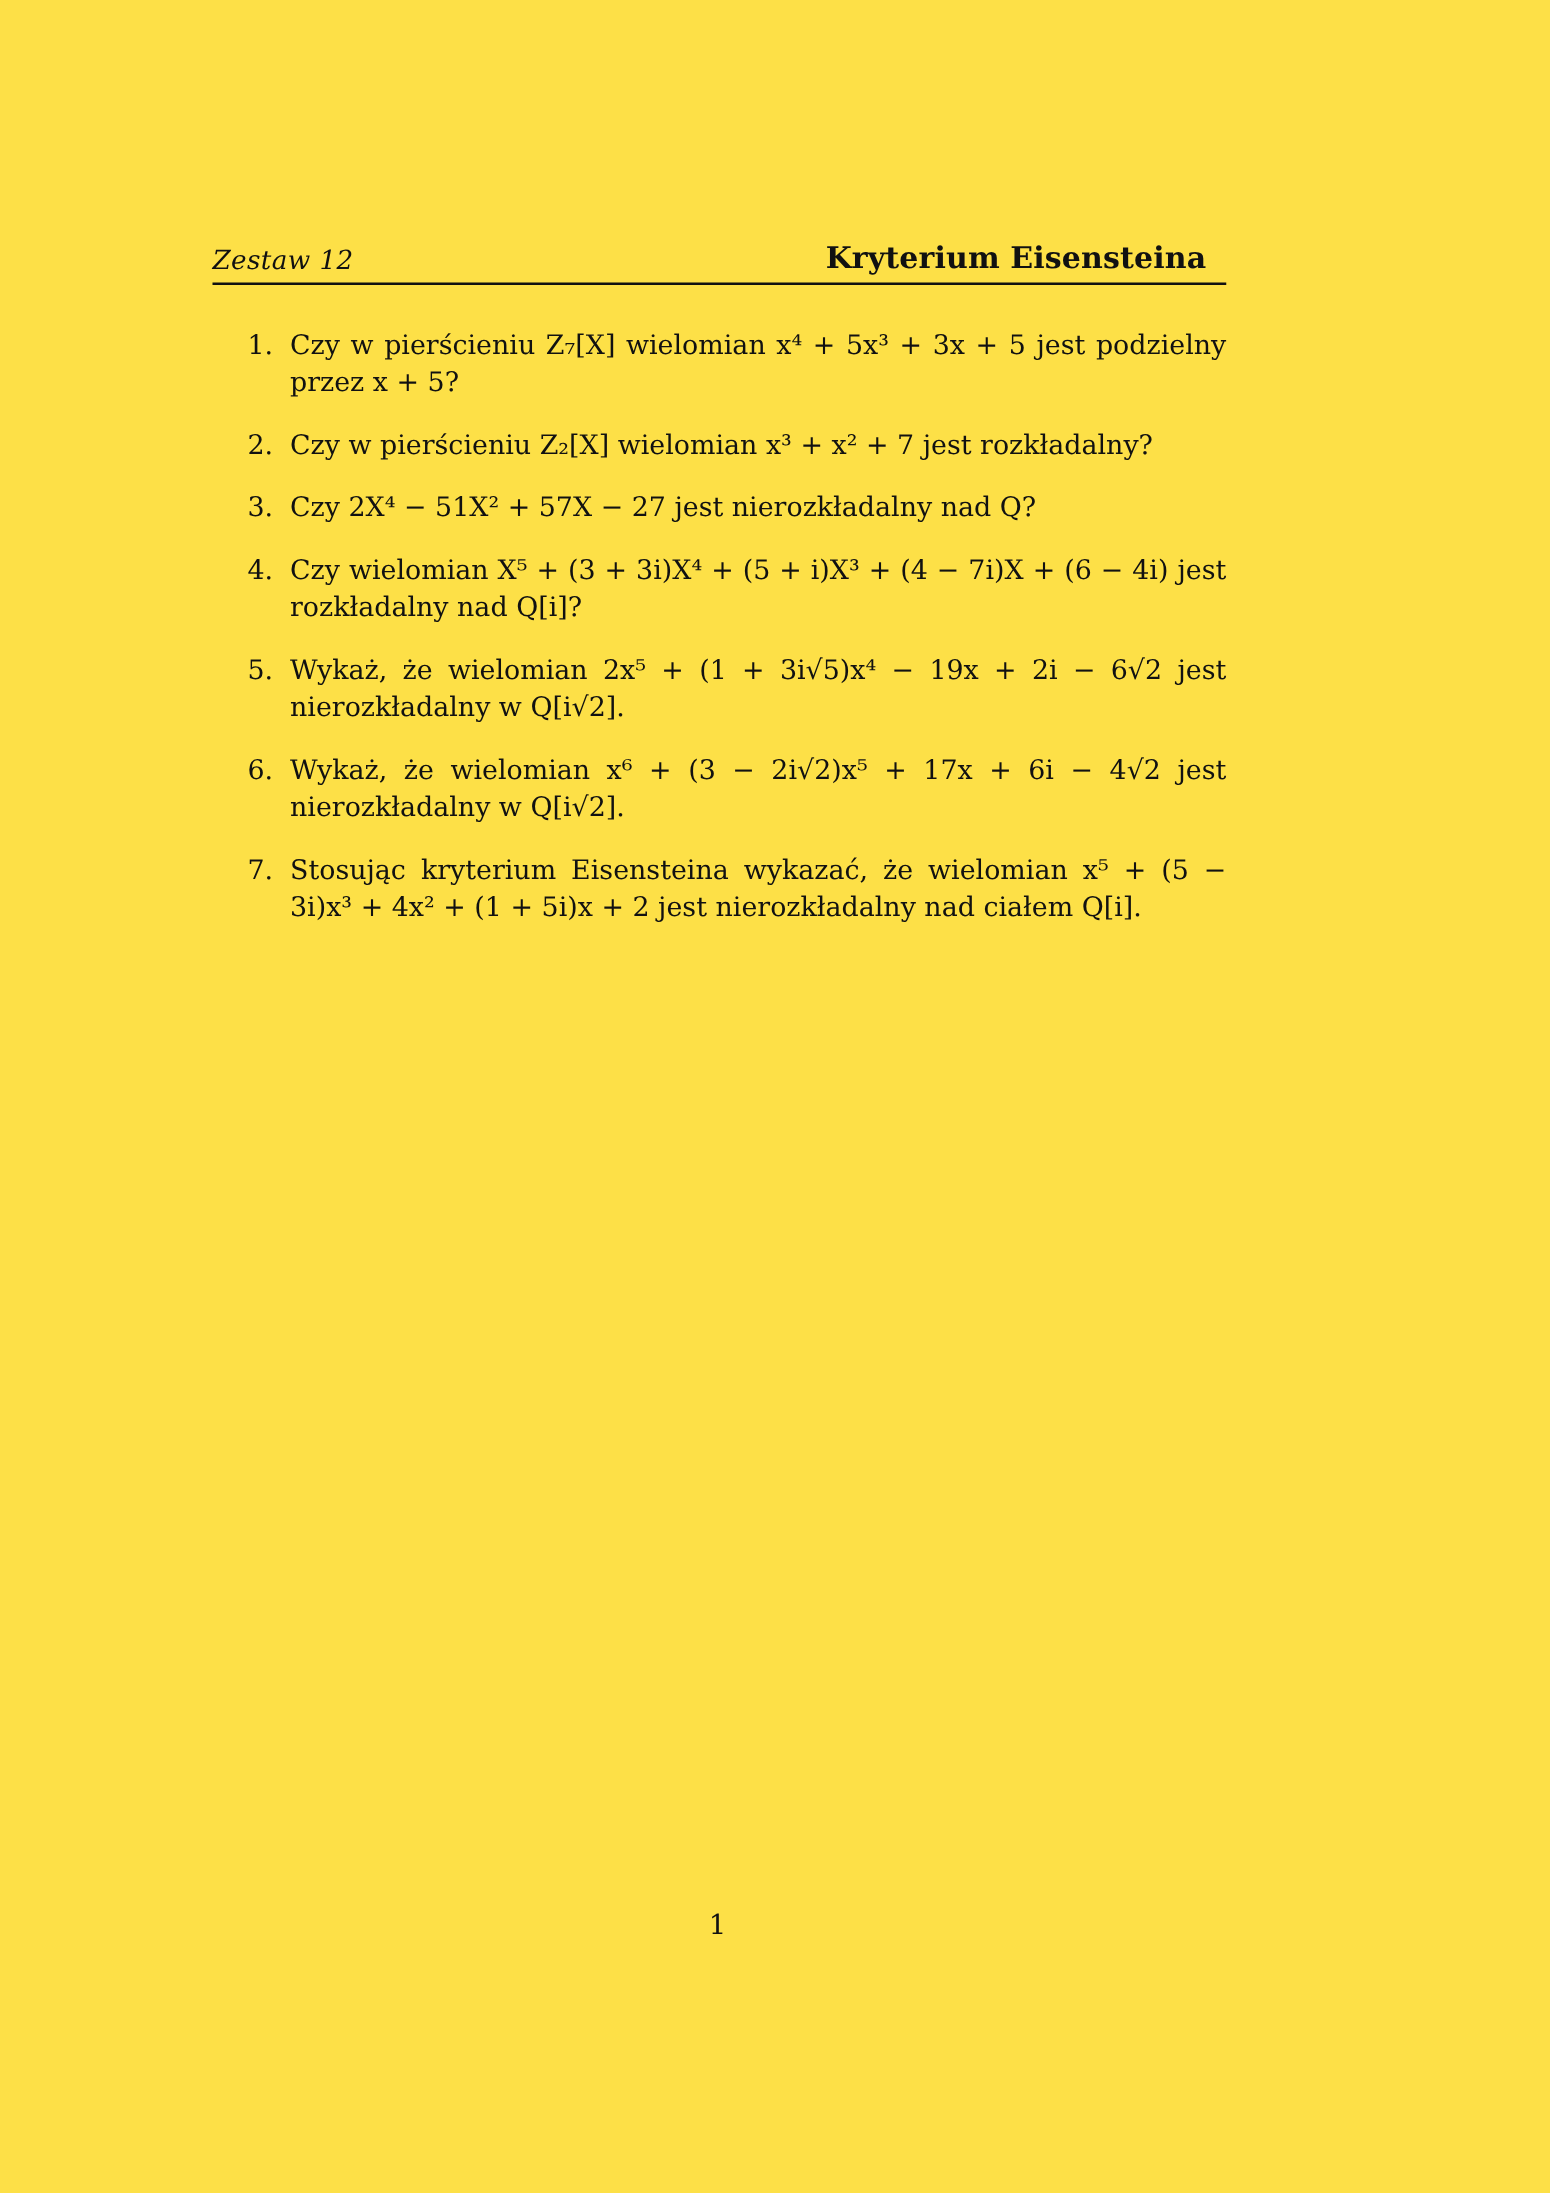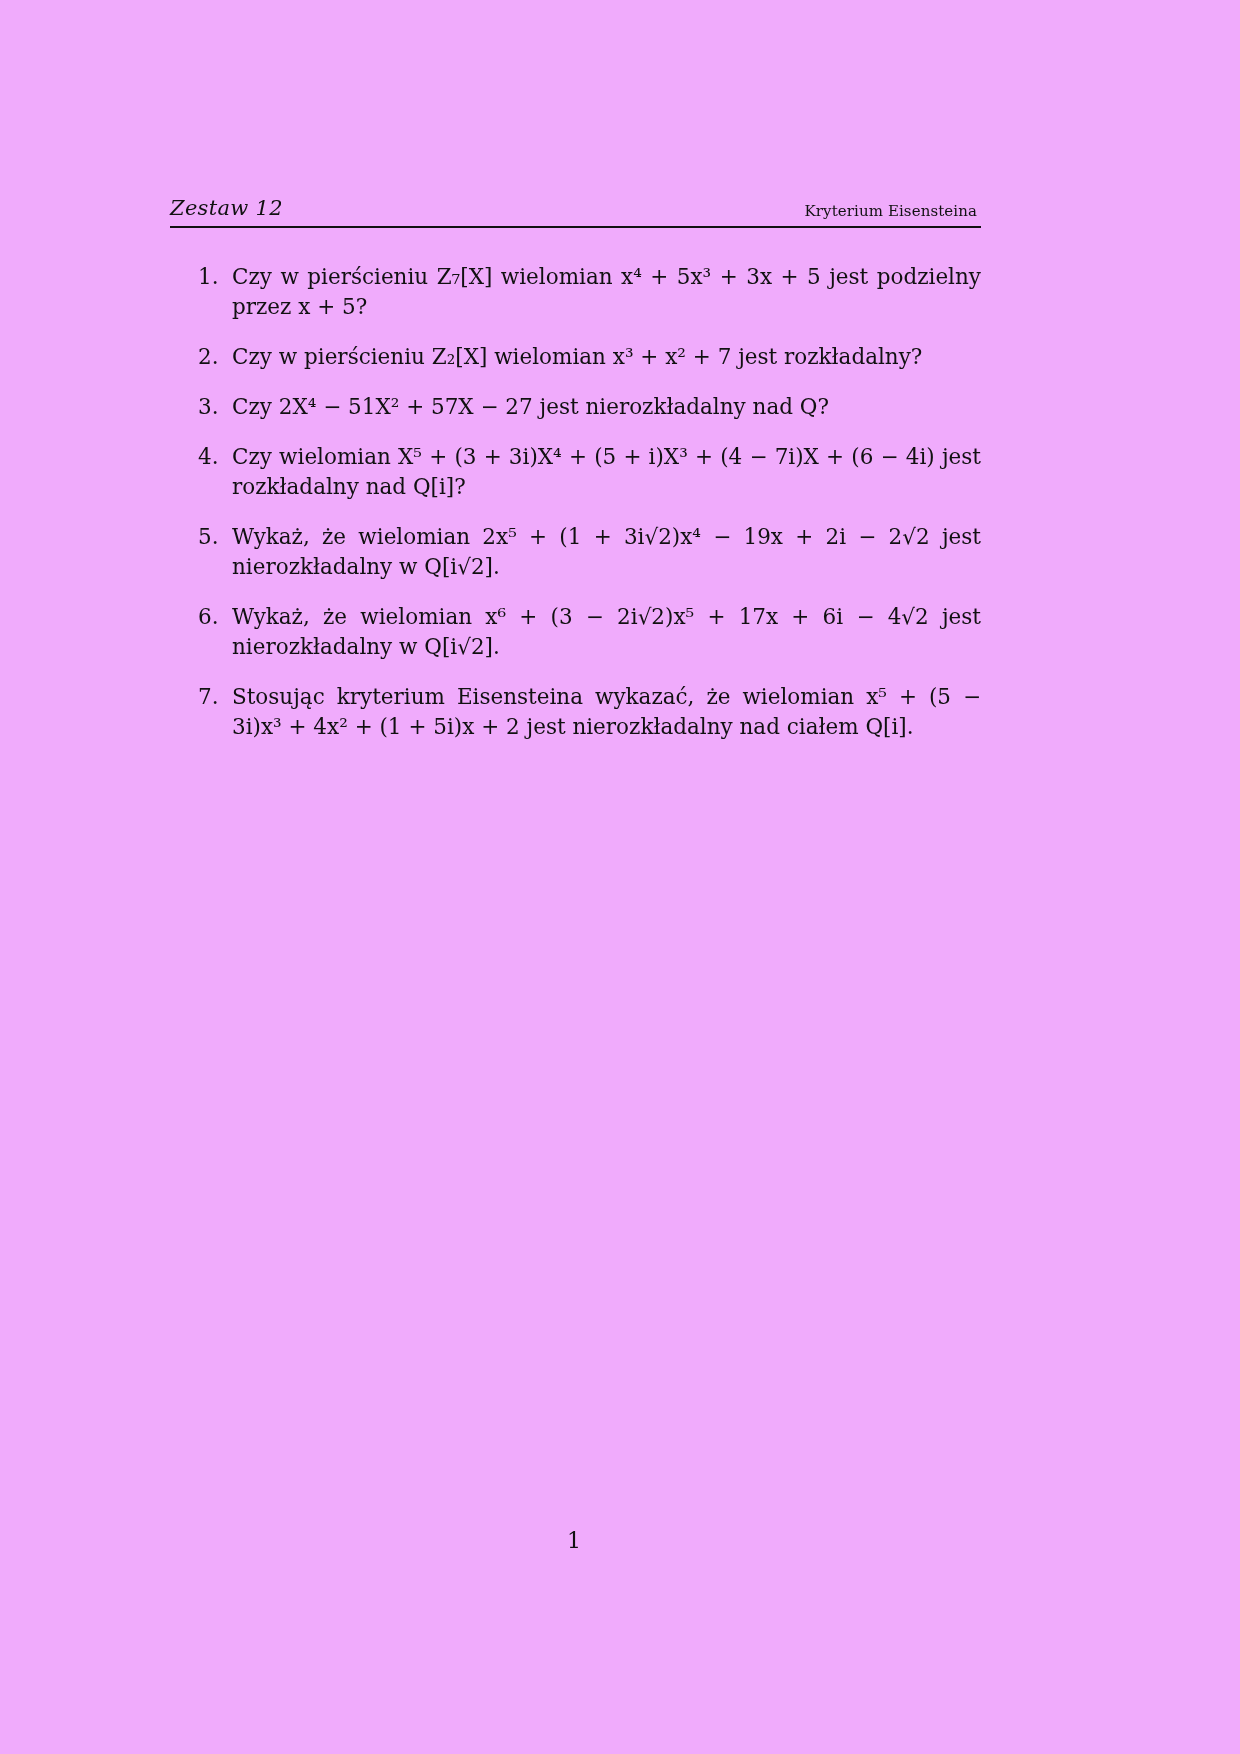--- a/index.html
+++ b/index.html
@@ -12,45 +12,45 @@
     height: 1754px;
     position: relative;
     overflow: hidden;
     font-family: "DejaVu Serif", "Liberation Serif", serif;
     color: #111111;
   }
   .page {
     position: absolute;
     left: 0; top: 0;
     width: 1240px; height: 1754px;
-    background: #f0abfc;
+    background: #fde047;
   }
   .header {
     position: absolute;
     left: 170px;
     width: 811px;
     top: 190px;
     height: 34px;
   }
   .header-left {
     position: absolute;
     left: 0;
     bottom: 4px;
     font-family: "DejaVu Serif", "Liberation Serif", serif;
     font-style: italic;
     font-size: 21px;
     letter-spacing: 0.3px;
   }
   .header-right {
     position: absolute;
-    right: 4px;
+    right: 16px;
     bottom: 4px;
     font-family: "DejaVu Serif", "Liberation Serif", serif;
-    font-weight: normal;
-    font-size: 15px;
+    font-weight: bold;
+    font-size: 24px;
     letter-spacing: 0.1px;
   }
   .rule {
     position: absolute;
     left: 170px;
     top: 226px;
     width: 811px;
     height: 2px;
     background: #111111;
   }
@@ -110,21 +110,21 @@
     <li class="problem">
       <span class="num">3.</span>
       <span class="text">Czy 2X⁴ − 51X² + 57X − 27 jest nierozkładalny nad Q?</span>
     </li>
     <li class="problem">
       <span class="num">4.</span>
       <span class="text">Czy wielomian X⁵ + (3 + 3i)X⁴ + (5 + i)X³ + (4 − 7i)X + (6 − 4i) jest rozkładalny nad Q[i]?</span>
     </li>
     <li class="problem">
       <span class="num">5.</span>
-      <span class="text">Wykaż, że wielomian 2x⁵ + (1 + 3i√2)x⁴ − 19x + 2i − 2√2 jest nierozkładalny w Q[i√2].</span>
+      <span class="text">Wykaż, że wielomian 2x⁵ + (1 + 3i√5)x⁴ − 19x + 2i − 6√2 jest nierozkładalny w Q[i√2].</span>
     </li>
     <li class="problem">
       <span class="num">6.</span>
       <span class="text">Wykaż, że wielomian x⁶ + (3 − 2i√2)x⁵ + 17x + 6i − 4√2 jest nierozkładalny w Q[i√2].</span>
     </li>
     <li class="problem">
       <span class="num">7.</span>
       <span class="text">Stosując kryterium Eisensteina wykazać, że wielomian x⁵ + (5 − 3i)x³ + 4x² + (1 + 5i)x + 2 jest nierozkładalny nad ciałem Q[i].</span>
     </li>
   </ol>

